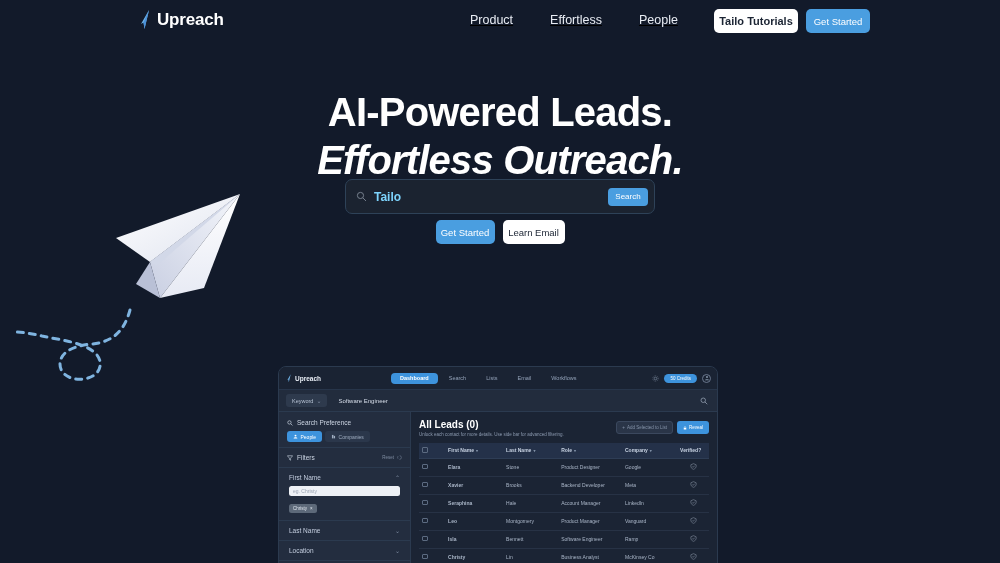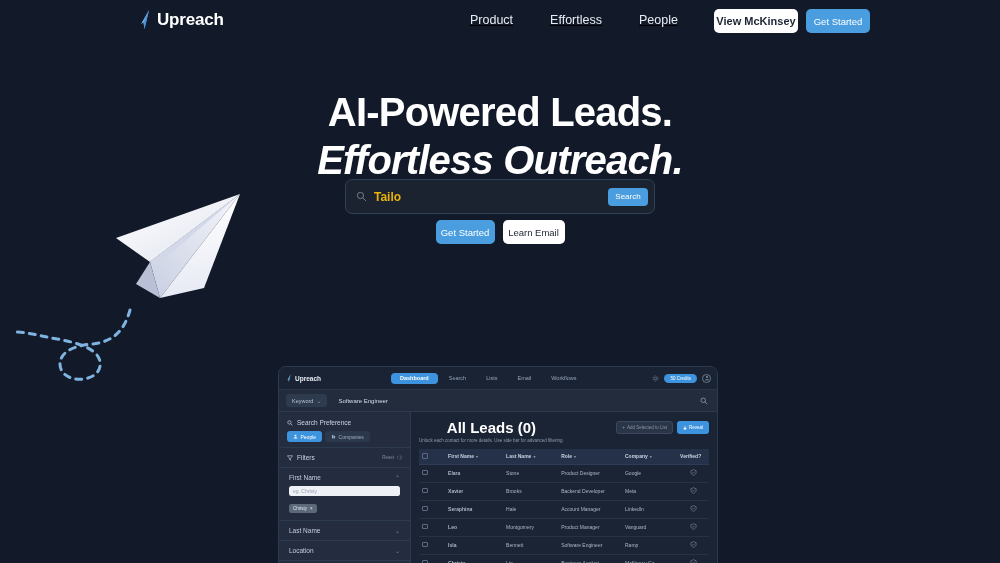--- a/index.html
+++ b/index.html
@@ -30,21 +30,21 @@
 
   
   .hero-title { position: absolute; top: 92px; left: 0; width: 1000px; text-align: center;
       color: #ffffff; font-size: 40px; font-weight: bold; line-height: 1.0; letter-spacing: -0.8px; }
   .hero-title .l2 { display: block; margin-top: 8px; font-style: italic; }
 
   .search-wrap { position: absolute; left: 345px; top: 179px; width: 310px; height: 35px;
       background: #1b2330; border: 1.5px solid #2e4258; border-radius: 7px;
       display: flex; align-items: center; padding: 0 6px 0 10px; }
   .search-icon { width: 11px; height: 11px; flex: 0 0 auto; opacity: .55; }
-  .search-value { flex: 1; color: #eab308; font-size: 12px; font-weight: bold; margin-left: 7px;
+  .search-value { flex: 1; color: #7dd3fc; font-size: 12px; font-weight: bold; margin-left: 7px;
       white-space: nowrap; overflow: hidden; }
   .btn-search { width: 40px; height: 18px; background: #4a9ee0; color: #ffffff;
       border-radius: 4px; font-size: 8px; display: flex; align-items: center; justify-content: center; border: none; }
 
   .cta-row { position: absolute; top: 220px; left: 0; width: 1000px; display: flex;
       justify-content: center; gap: 8px; }
   .btn-started { width: 59px; height: 24px; background: #4a9ee0; color: #ffffff; border-radius: 5px;
       font-size: 9.5px; display: flex; align-items: center; justify-content: center; border: none; }
   .btn-learn { width: 62px; height: 24px; background: #ffffff; color: #1b2433; border-radius: 5px;
       font-size: 9.5px; display: flex; align-items: center; justify-content: center; border: none; }
@@ -96,21 +96,21 @@
   .fgroup-hd { display: flex; align-items: center; justify-content: space-between;
       color: #c3cdde; font-size: 6.5px; }
   .chev { font-size: 6px; color: #7f8da2; }
   .fgroup-input { margin-top: 5px; height: 10px; background: #eef1f6; border-radius: 2.5px;
       color: #9aa3b2; font-size: 5px; display: flex; align-items: center; padding-left: 4px; }
   .fchip { margin-top: 4px; display: inline-flex; align-items: center; gap: 3px;
       background: #5d6979; color: #dfe5ee; font-size: 4.5px; border-radius: 2.5px; padding: 2px 4px; }
 
   .mock-main { flex: 1; background: #1b2434; padding: 7px 8px 0 8px; }
   .main-hd { display: flex; align-items: flex-start; justify-content: space-between; }
-  .main-title { color: #ffffff; font-size: 15px; font-weight: bold; text-align: center; }
+  .main-title { color: #ffffff; font-size: 10px; font-weight: bold; }
   .main-sub { color: #8c9ab0; font-size: 4.5px; margin-top: 2px; }
   .main-acts { display: flex; gap: 4px; padding-top: 2px; }
   .btn-addlist { font-size: 4.5px; color: #8694aa; background: #2a3548; border: 1px solid #3b485e;
       border-radius: 3px; padding: 3px 5px; display: flex; align-items: center; gap: 2px; white-space: nowrap; }
   .btn-reveal { font-size: 4.5px; color: #ffffff; background: #3d93dd; border-radius: 3px;
       padding: 3px 6px; display: flex; align-items: center; gap: 2px; white-space: nowrap; }
 
   table.leads { width: 100%; border-collapse: collapse; margin-top: 6px; table-layout: fixed; }
   table.leads th { background: #243149; color: #c7d2e2; font-size: 5px; font-weight: bold;
       text-align: left; padding: 4px 3px; border-bottom: 1px solid #2e3d55; }
@@ -139,21 +139,21 @@
       <span class="brand-name">Upreach</span>
     </div>
 
     <div class="nav-links">
       <a class="nav-link" href="#">Product</a>
       <a class="nav-link" href="#">Effortless</a>
       <a class="nav-link" href="#">People</a>
       <a class="nav-link" href="#">FAQs</a>
     </div>
 
-    <button class="btn-tutorials">View McKinsey</button>
+    <button class="btn-tutorials">Tailo Tutorials</button>
     <button class="btn-nav-started">Get Started</button>
   </div>
 
   <h1 class="hero-title">
     <span>AI-Powered Leads.</span>
     <span class="l2">Effortless Outreach.</span>
   </h1>
 
   <div class="search-wrap">
     <svg class="search-icon" viewBox="0 0 16 16">

